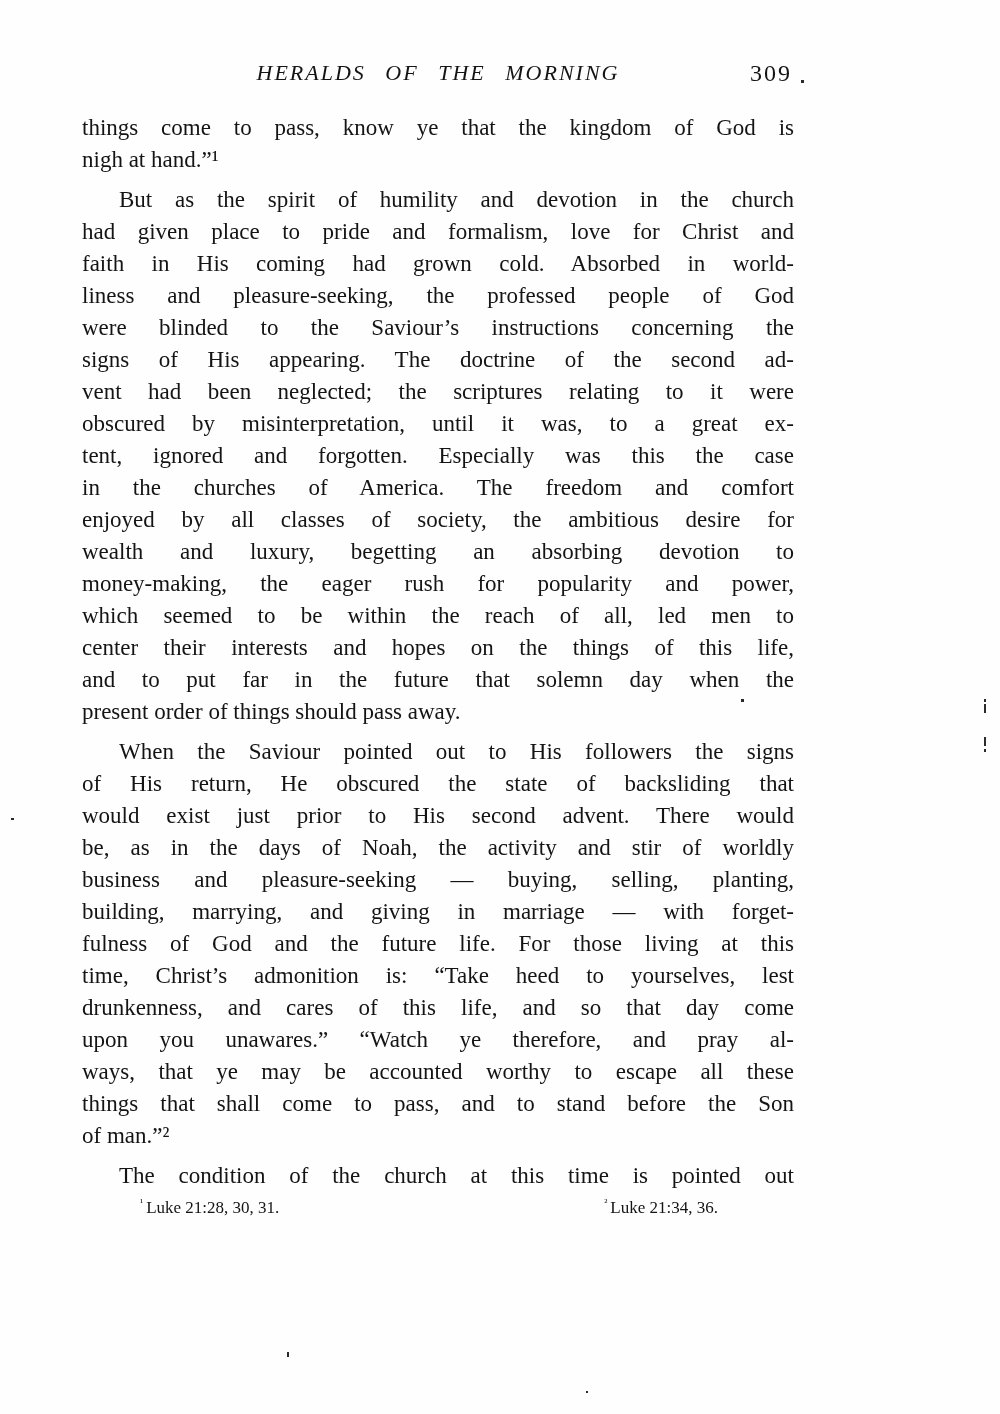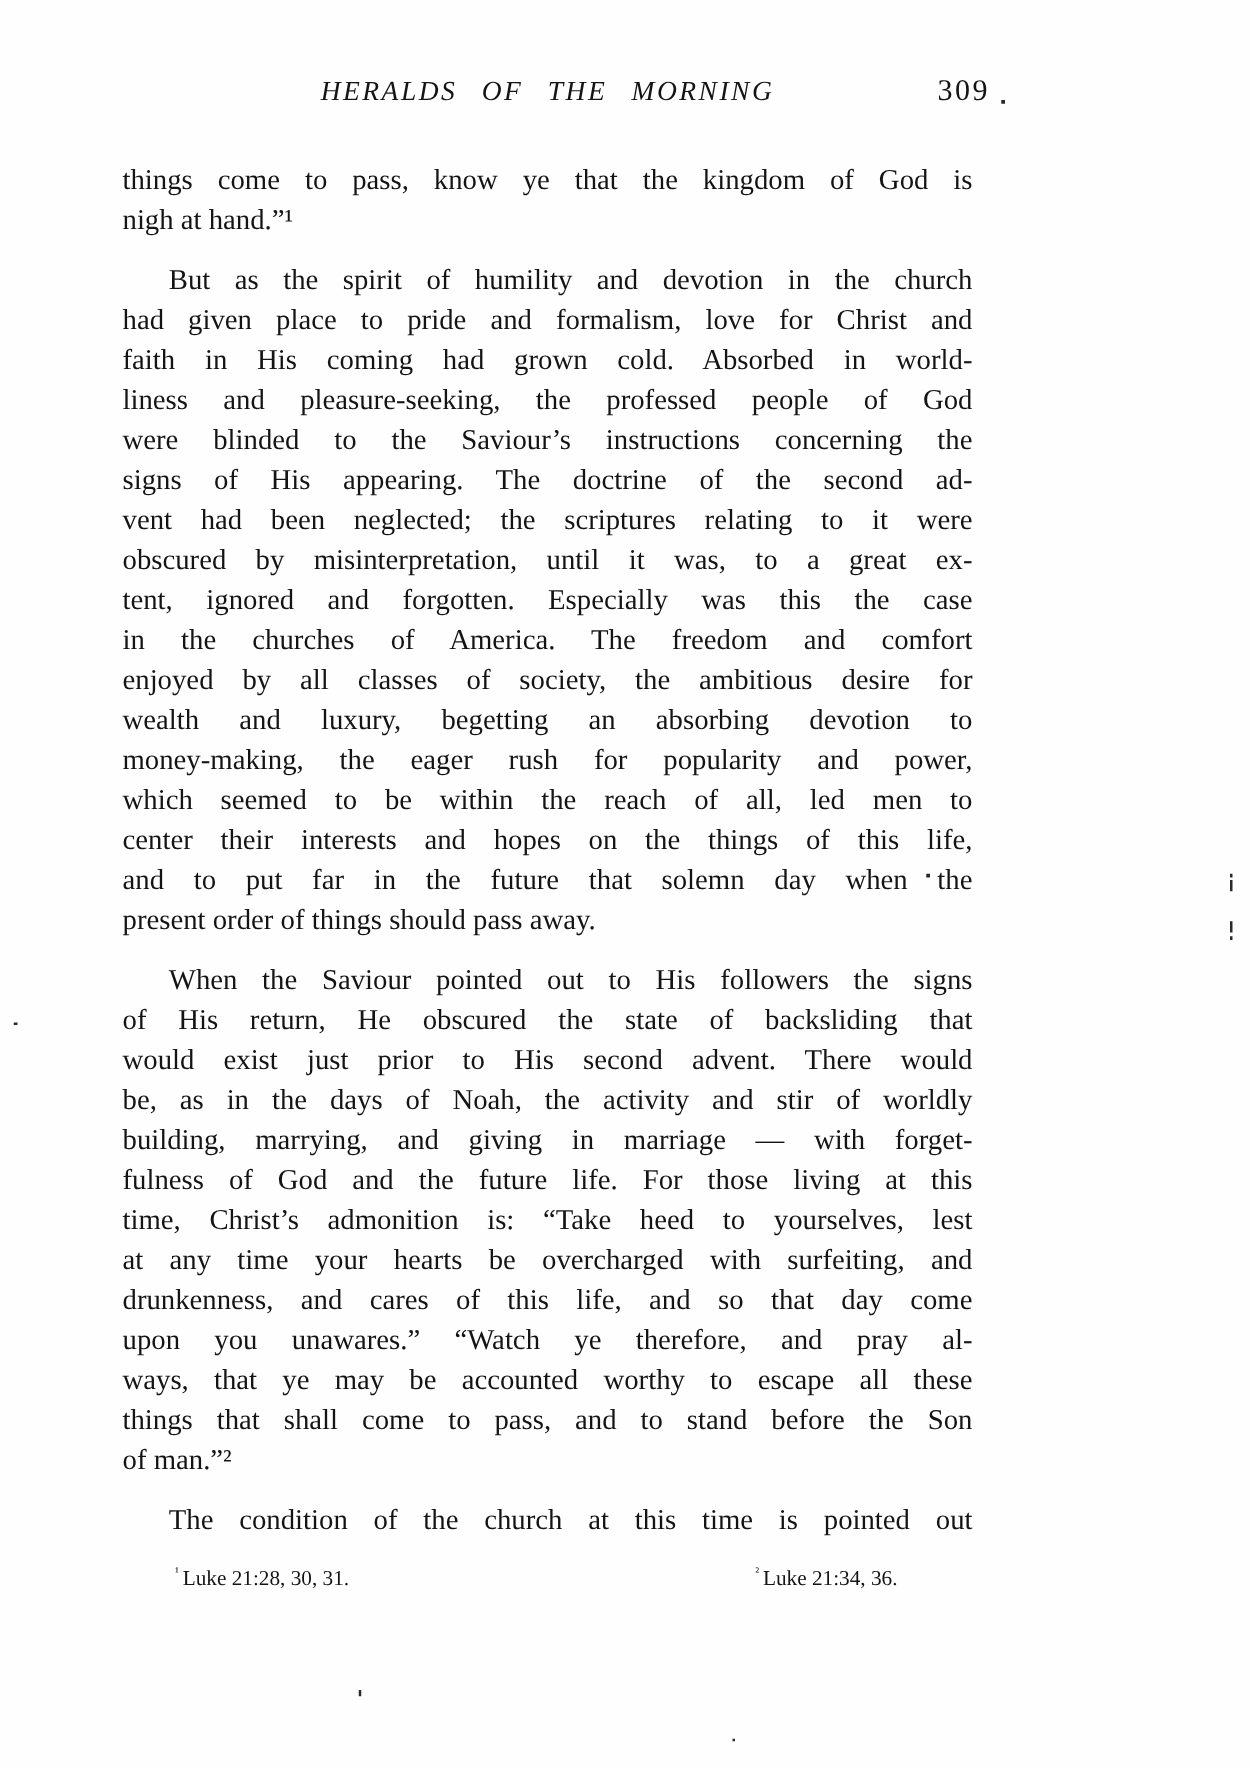--- a/index.html
+++ b/index.html
@@ -40,30 +40,29 @@
   .content {
     position: absolute;
     left: 82px;
     top: 112px;
     width: 712px;
   }
   .text-body {
     font-size: 23px;
     line-height: 32px;
   }
-  .paragraph { margin: 16px; }
+  .paragraph { margin: 0; }
   .paragraph + .paragraph { margin-top: 8px; }
   .line {
     text-align: justify;
     text-align-last: justify;
   }
   .line.last-short { text-align-last: left; }
   .line.first-indent { text-indent: 37px; }
   .footnotes {
-    margin-top: 12px;
     padding-left: 58px;
     padding-right: 76px;
     display: flex;
     justify-content: space-between;
     font-size: 17px;
     line-height: 22px;
   }
   .footnote sup {
     font-size: 0.62em;
     margin-right: 3px;
@@ -106,24 +105,24 @@
           <div class="line">which seemed to be within the reach of all, led men to</div>
           <div class="line">center their interests and hopes on the things of this life,</div>
           <div class="line">and to put far in the future that solemn day when the</div>
           <div class="line last-short">present order of things should pass away.</div>
         </div>
         <div class="paragraph">
           <div class="line first-indent">When the Saviour pointed out to His followers the signs</div>
           <div class="line">of His return, He obscured the state of backsliding that</div>
           <div class="line">would exist just prior to His second advent. There would</div>
           <div class="line">be, as in the days of Noah, the activity and stir of worldly</div>
+          <div class="line">business and pleasure-seeking — buying, selling, planting,</div>
           <div class="line">building, marrying, and giving in marriage — with forget-</div>
           <div class="line">fulness of God and the future life. For those living at this</div>
           <div class="line">time, Christ’s admonition is: “Take heed to yourselves, lest</div>
-          <div class="line">at any time your hearts be overcharged with surfeiting, and</div>
           <div class="line">drunkenness, and cares of this life, and so that day come</div>
           <div class="line">upon you unawares.” “Watch ye therefore, and pray al-</div>
           <div class="line">ways, that ye may be accounted worthy to escape all these</div>
           <div class="line">things that shall come to pass, and to stand before the Son</div>
           <div class="line last-short">of man.”²</div>
         </div>
         <div class="paragraph">
           <div class="line first-indent">The condition of the church at this time is pointed out</div>
         </div>
       </div>

